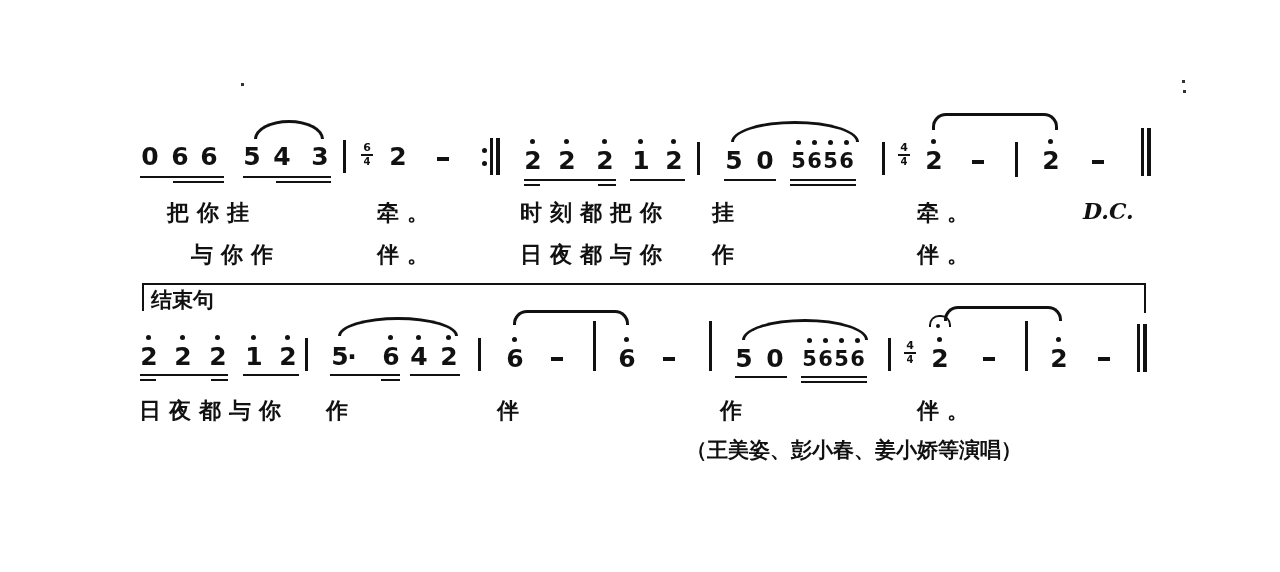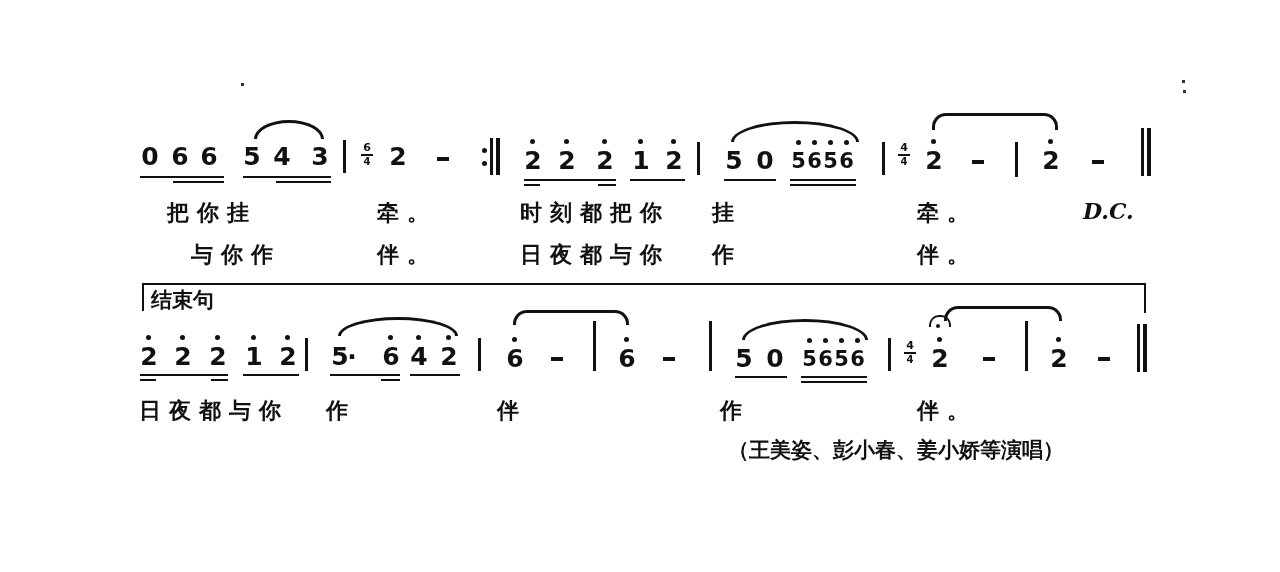--- a/index.html
+++ b/index.html
@@ -189,13 +189,13 @@
   <div class="bar" style="left:1137px;top:324px;height:48px;"></div>
   <div class="bar" style="left:1143px;top:324px;height:48px;width:4px;"></div>
 </div>
 
 <span class="lyric" style="left:139px;top:398px;letter-spacing:8px;">日夜都与你</span>
 <span class="lyric" style="left:326px;top:398px;">作</span>
 <span class="lyric" style="left:497px;top:398px;">伴</span>
 <span class="lyric" style="left:720px;top:398px;">作</span>
 <span class="lyric" style="left:917px;top:398px;letter-spacing:8px;">伴。</span>
 
-<span class="lyric" style="left:728px;top:437px;font-size:21px;">（王美姿、彭小春、姜小娇等演唱）</span>
+<span class="lyric" style="left:686px;top:437px;font-size:21px;">（王美姿、彭小春、姜小娇等演唱）</span>
 
 </body></html>

